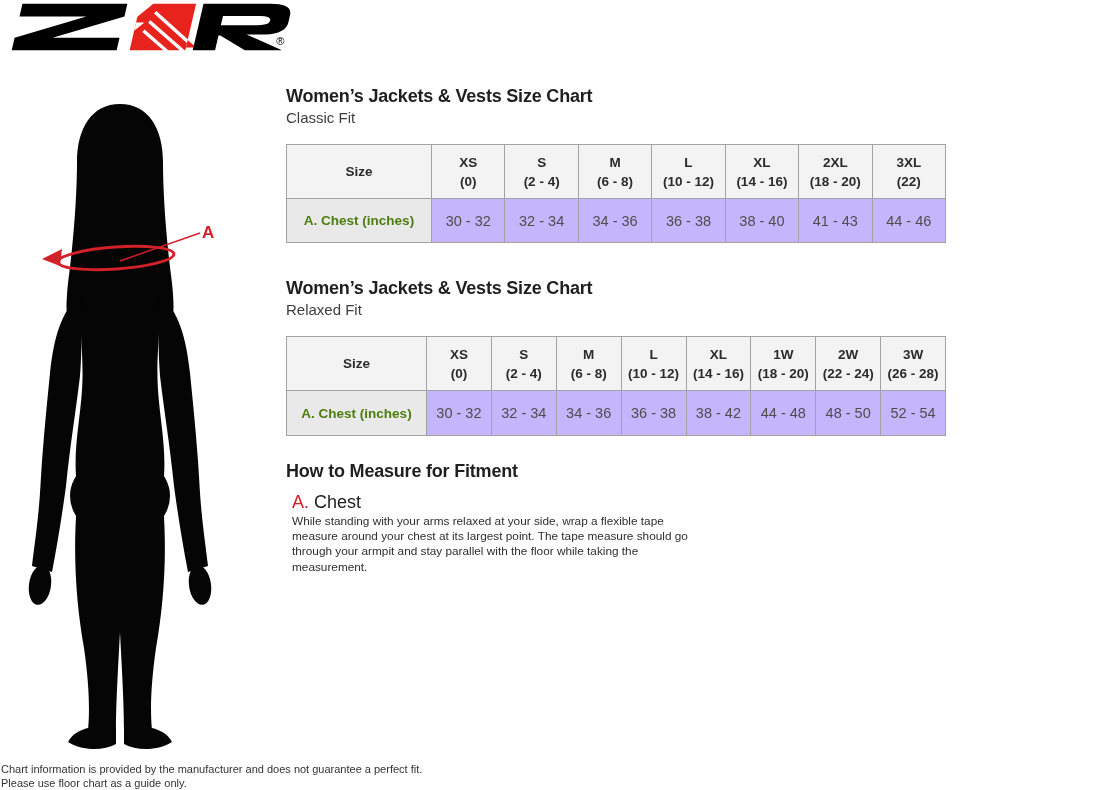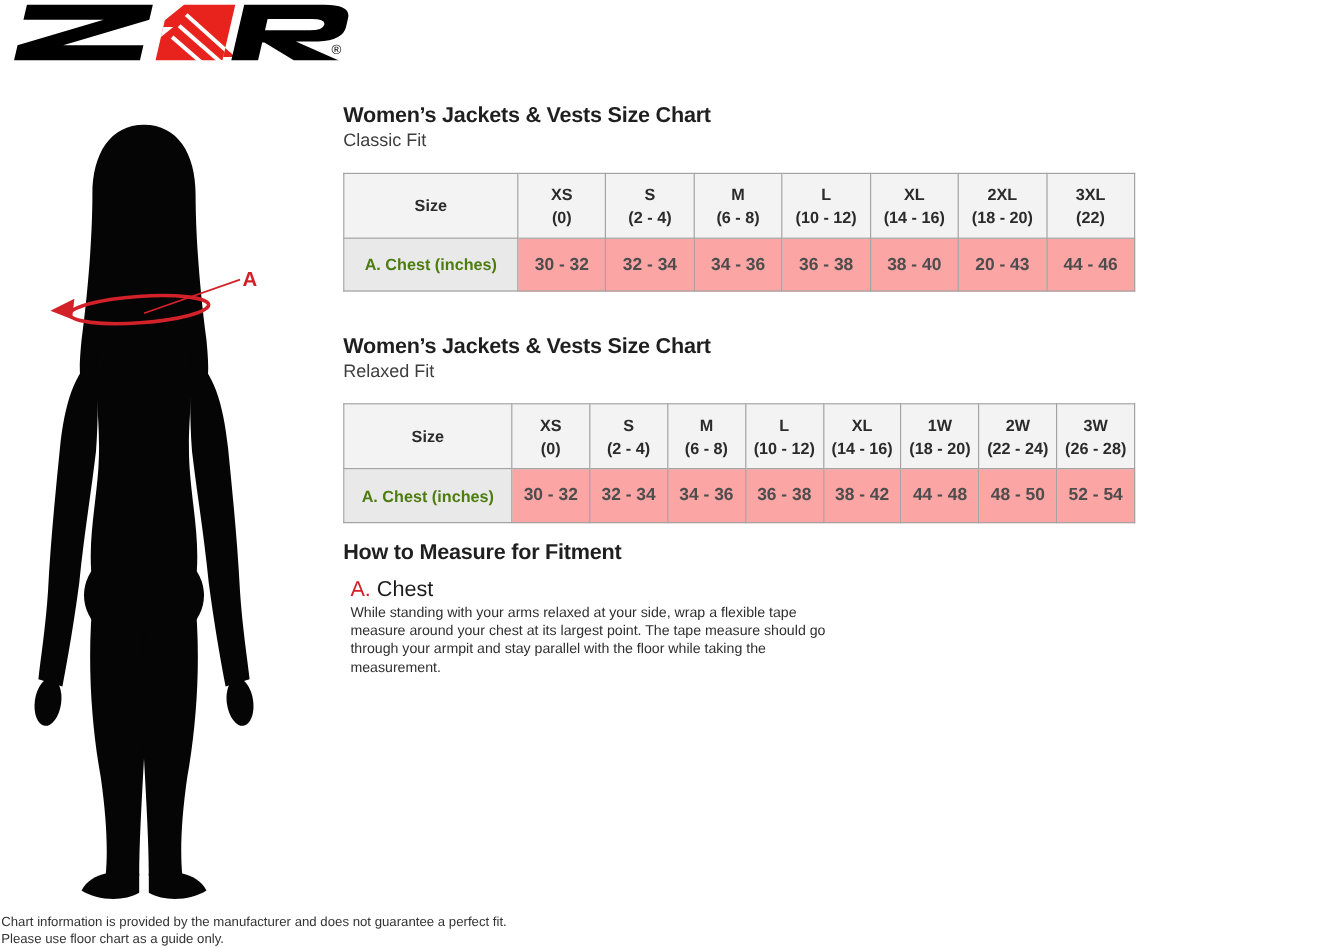--- a/index.html
+++ b/index.html
@@ -15,25 +15,25 @@
 
   .section-title { font-size:18px; font-weight:bold; color:#1f1f1f; letter-spacing:-0.2px; line-height:22px; }
   .section-subtitle { font-size:15px; color:#3d3d3d; line-height:19px; margin-top:1px; }
 
   table.size-table { border-collapse:collapse; table-layout:fixed; width:660px; margin-top:17px; }
   table.size-table th, table.size-table td {
     border:1.5px solid #a3a3a3; text-align:center; vertical-align:middle;
   }
   table.size-table tr.hrow th { background:#f3f3f3; font-size:13.5px; font-weight:bold; color:#2b2b2b; line-height:19px; height:54px; }
   table.size-table tr.drow th { background:#e9e9e9; font-size:13.5px; font-weight:bold; color:#4d7c0f; }
-  table.size-table tr.drow td { background:#fca5a5; font-size:14.5px; font-weight:bold; color:#4d4d4d; }
+  table.size-table tr.drow td { background:#c4b5fd; font-size:14.5px; font-weight:normal; color:#4d4d4d; }
   #table-classic tr.drow th, #table-classic tr.drow td { height:44px; }
   #table-relaxed tr.drow th, #table-relaxed tr.drow td { height:45px; }
 
-  .measure { margin-top:13px; }
+  .measure { margin-top:24px; }
   .measure-item { margin-left:6px; margin-top:12px; }
   .measure-item-head { font-size:18px; font-weight:normal; color:#1c1c1c; line-height:17px; }
   .measure-letter { color:#d22128; }
   .measure-desc { font-size:11.8px; color:#2e2e2e; line-height:15.2px; margin-top:3px; width:408px; }
 
   .footer { position:absolute; left:1px; top:762px; font-size:11px; color:#333; line-height:14px; }
 </style>
 </head>
 <body>
 
@@ -138,21 +138,21 @@
                 <div>(22)</div>
               </th>
             </tr>
         <tr class="drow">
           <th>A. Chest (inches)</th>
         <td>30 - 32</td>
               <td>32 - 34</td>
               <td>34 - 36</td>
               <td>36 - 38</td>
               <td>38 - 40</td>
-              <td>20 - 43</td>
+              <td>41 - 43</td>
               <td>44 - 46</td>
             </tr>
       </tbody>
         </table>
     </div>
 
     <div class="chart-section" style="margin-top:34px;">
       <div class="section-title">Women’s Jackets &amp; Vests Size Chart</div>
       <div class="section-subtitle">Relaxed Fit</div>
       <table class="size-table" id="table-relaxed">

